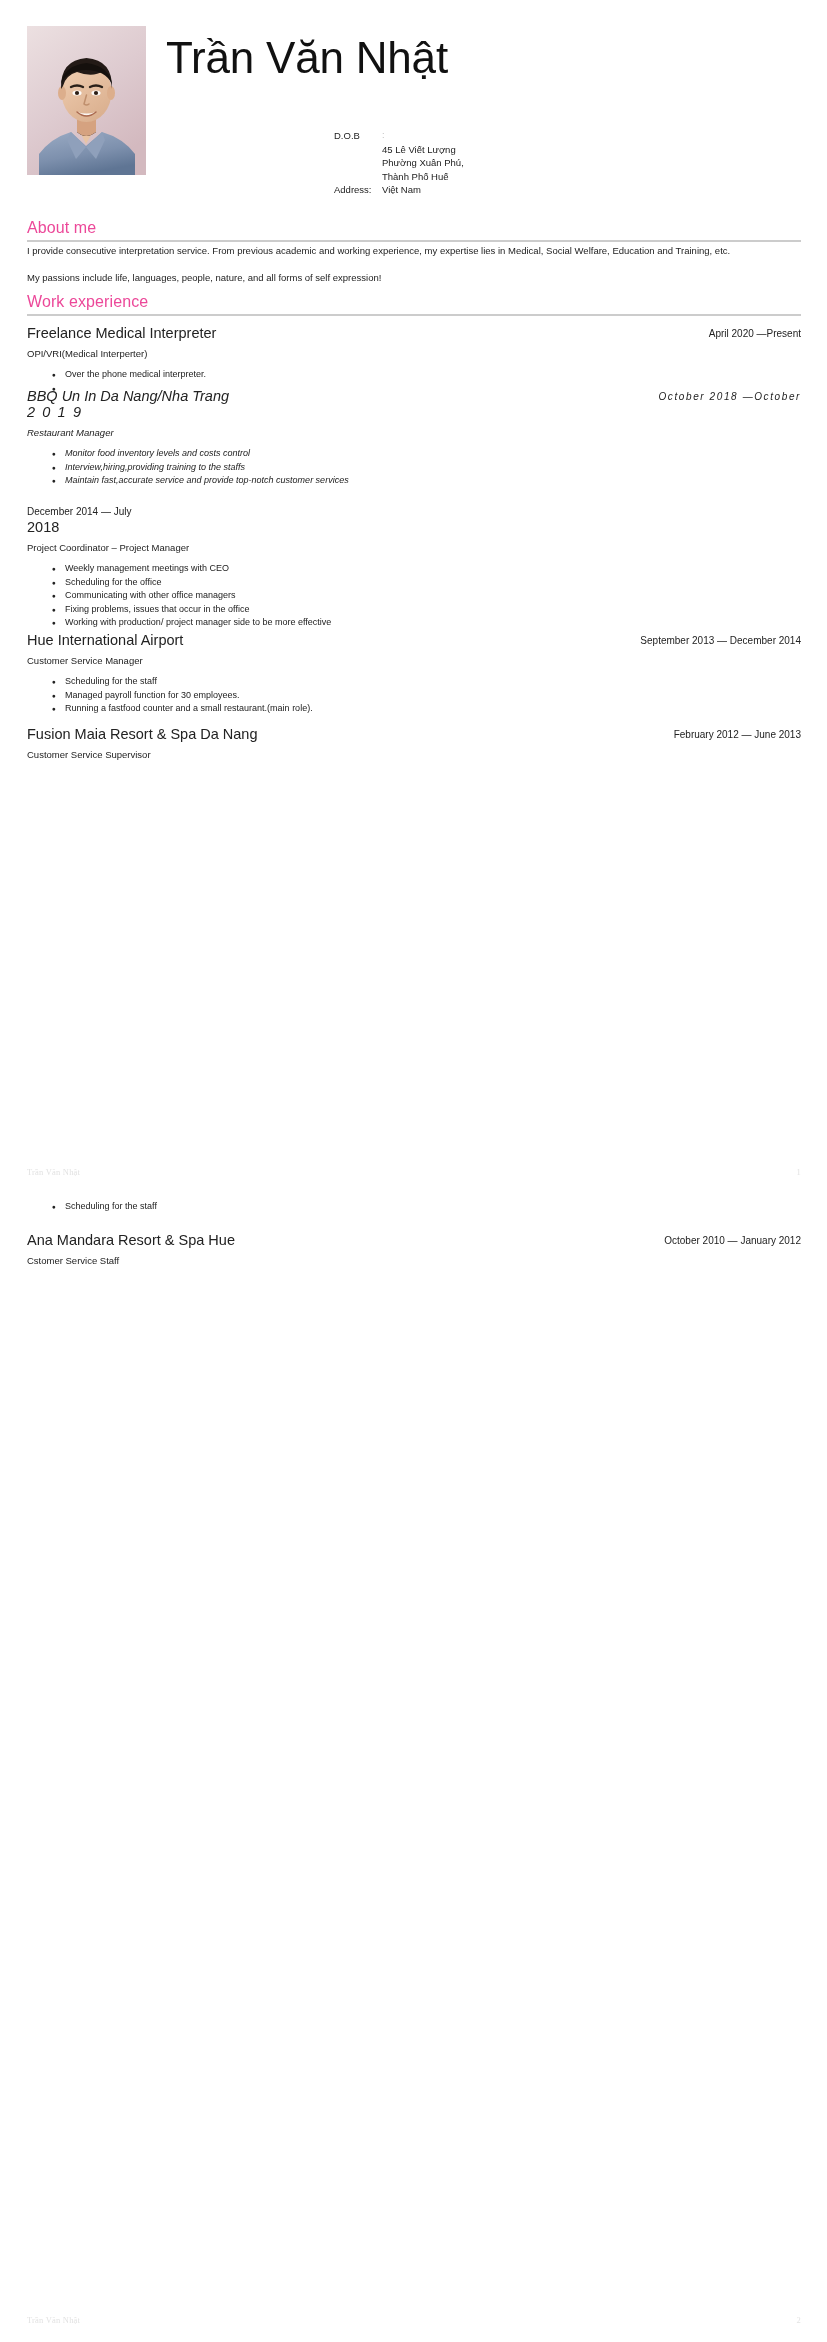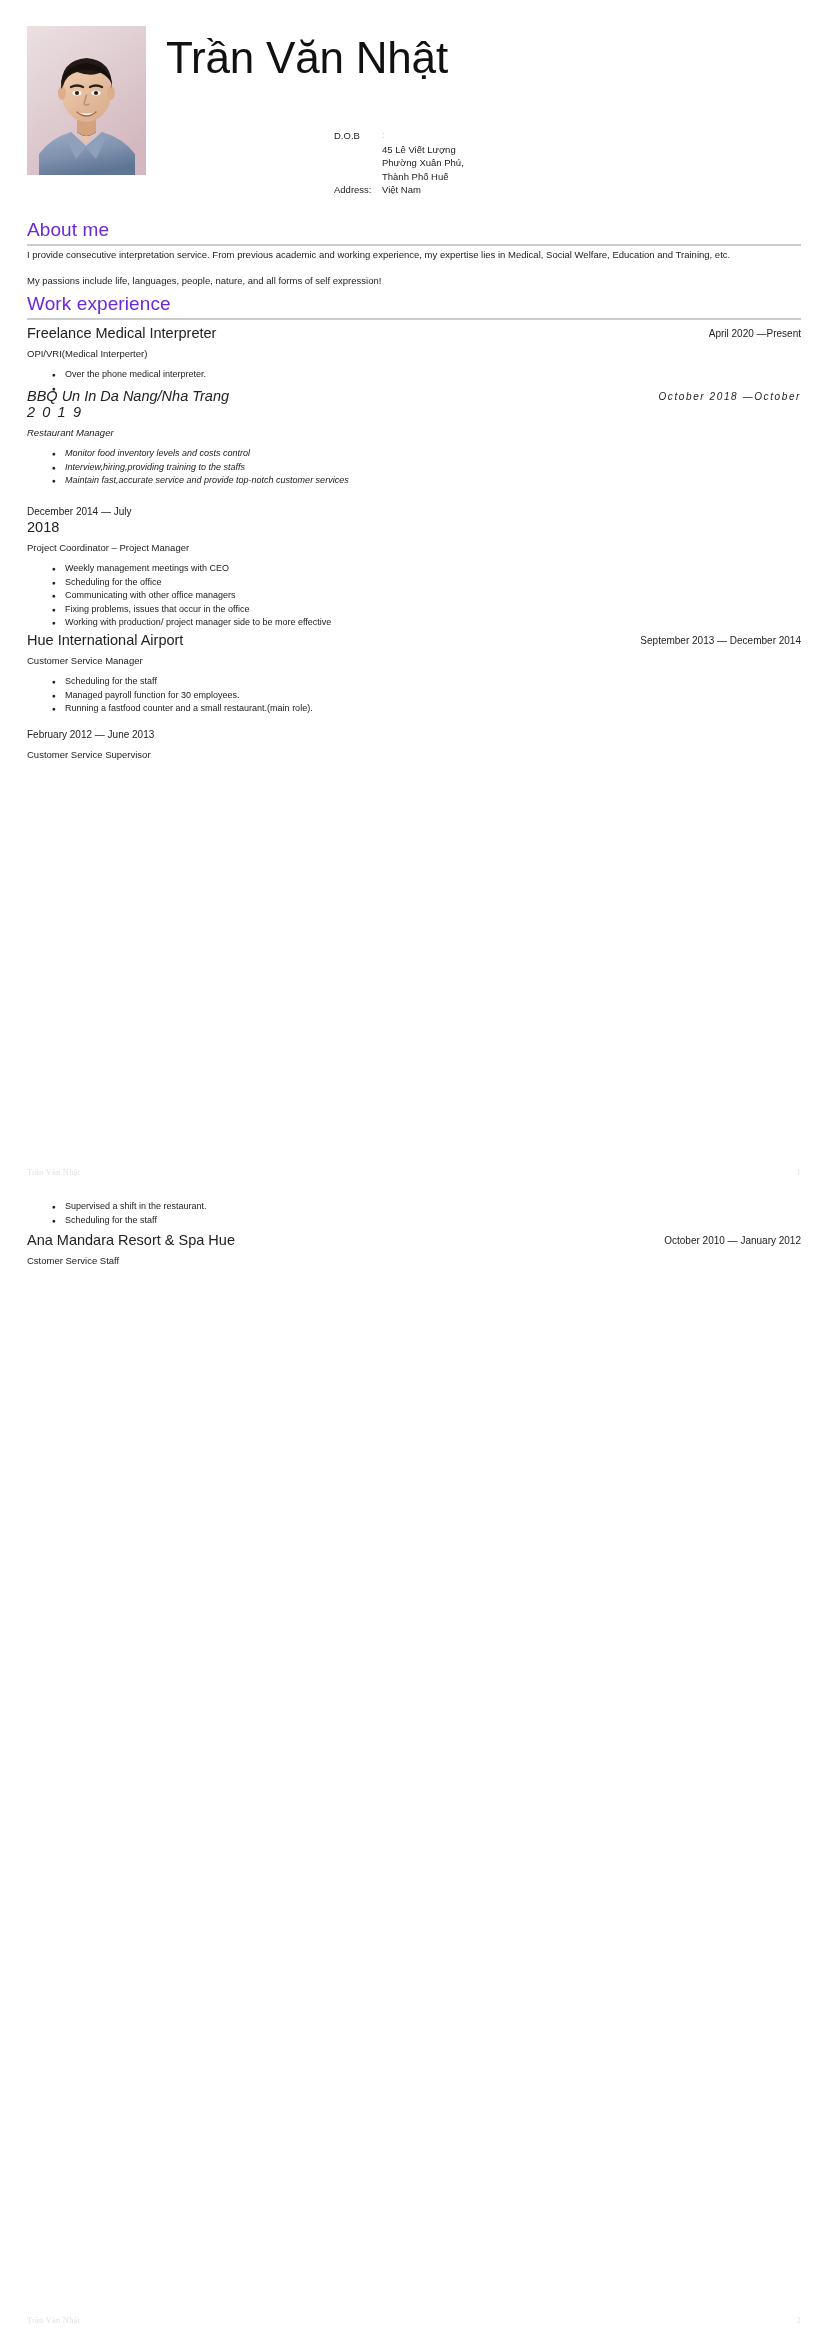--- a/index.html
+++ b/index.html
@@ -85,23 +85,23 @@
   }
   .contact-value.blank { min-height: 13px; }
 
   
   .section {
     position: absolute;
     left: 27px;
     width: 774px;
   }
   .section-title {
-    font-size: 19px;
+    font-size: 16px;
     font-weight: 400;
-    color: #6d28d9;
+    color: #ec4899;
     letter-spacing: 0.1px;
     padding-bottom: 2px;
     border-bottom: 2.5px solid #cccccc;
     line-height: 1.25;
   }
 
   .para {
     font-size: 9.5px;
     line-height: 12.5px;
     color: #222222;
@@ -312,33 +312,33 @@
     <div class="job-role">Customer  Service Manager</div>
     <ul class="job-bullets">
       <li>Scheduling for the staff</li>
       <li>Managed payroll function for 30 employees.</li>
       <li>Running a fastfood counter and a small restaurant.(main role).</li>
     </ul>
   </div>
 
   <div class="job" style="top:726px;">
     <div class="job-head">
+      <div class="job-title">Fusion Maia Resort &amp; Spa  Da Nang</div>
       <div class="job-date">February 2012 — June  2013</div>
     </div>
     <div class="job-role">Customer Service Supervisor</div>
   </div>
 
   <div class="page-footer" style="top:1167px;">
     <span>Trần Văn Nhật</span>
     <span>1</span>
   </div>
 
   <div class="job" style="top:1192px;">
     <ul class="job-bullets">
-      <li>Supervised a shift in the restaurant.</li>
       <li>Scheduling for the staff</li>
     </ul>
   </div>
 
   <div class="job" style="top:1232px;">
     <div class="job-head">
       <div class="job-title">Ana Mandara Resort &amp;  Spa Hue</div>
       <div class="job-date">October 2010 — January  2012</div>
     </div>
     <div class="job-role">Cstomer Service Staff</div>

